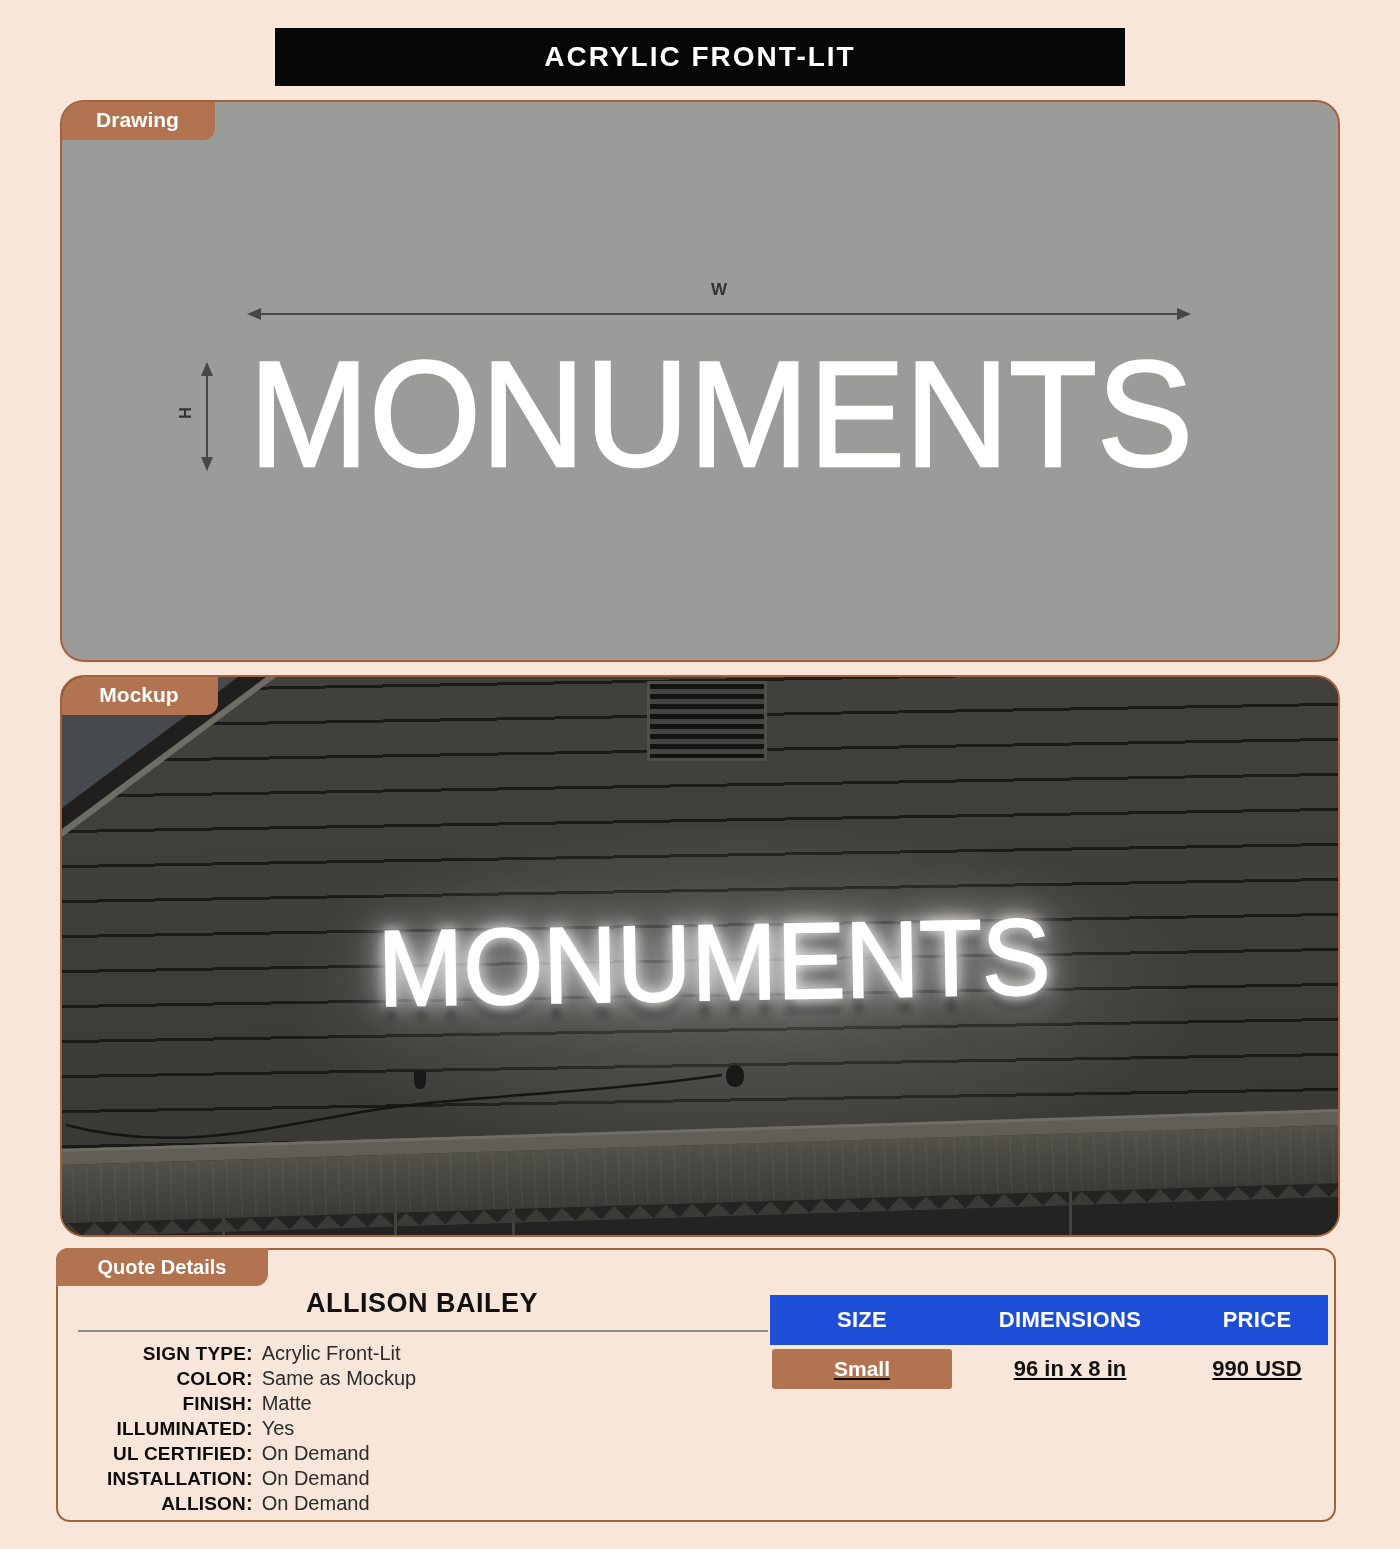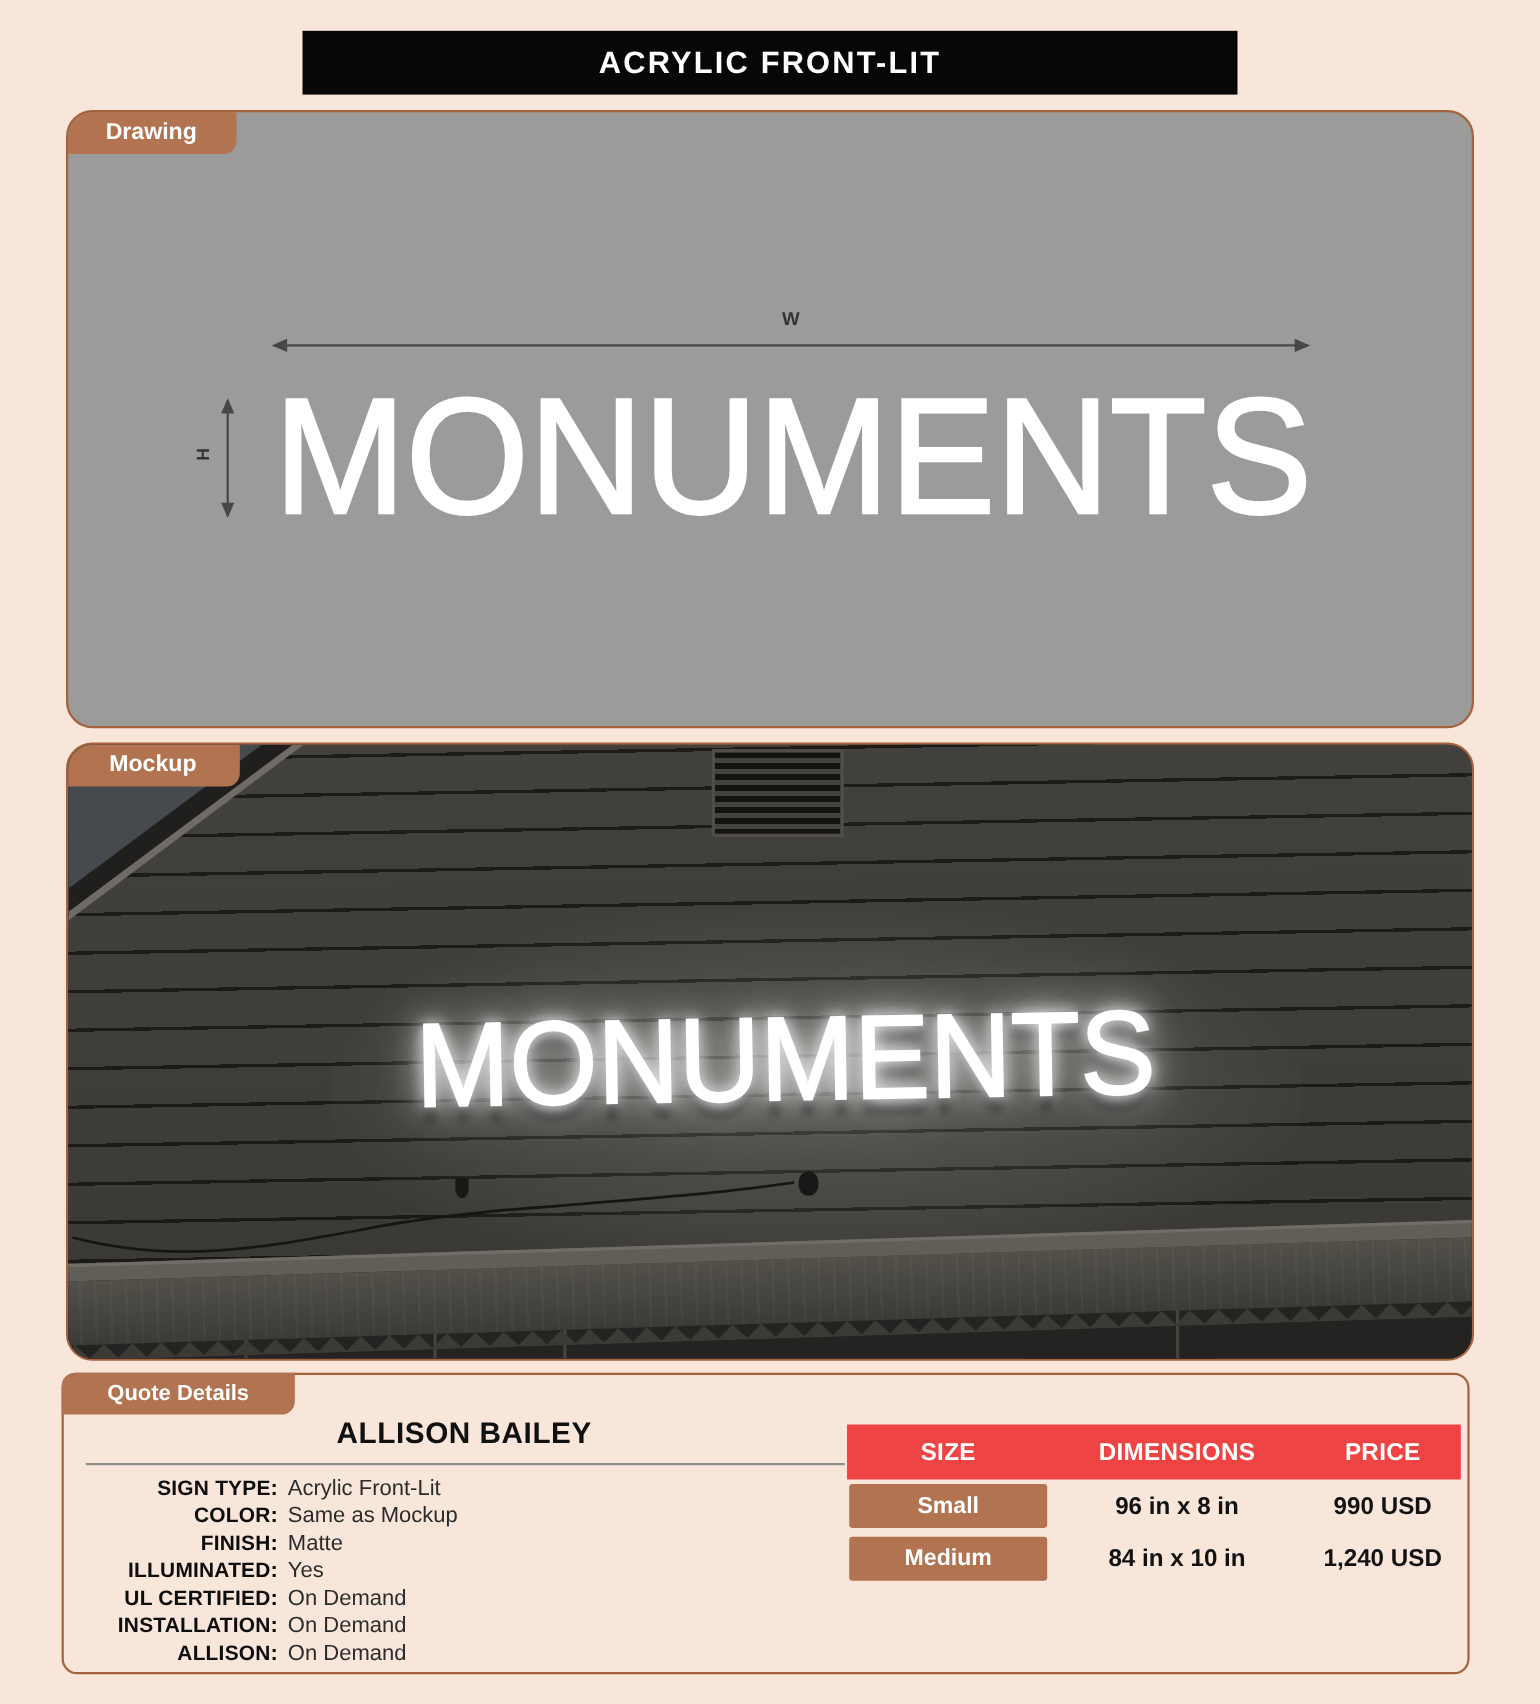--- a/index.html
+++ b/index.html
@@ -93,23 +93,23 @@
   .customer { position:absolute; left:20px; top:38px; width:688px; text-align:center;
     font-size:27px; font-weight:700; letter-spacing:.5px; color:#111; }
   .divider { position:absolute; left:20px; top:80px; width:690px; height:2px; background:#8f8f8f; }
   .details { position:absolute; left:16px; top:92px; width:660px; }
   .detail-row { display:flex; align-items:baseline; height:25px; }
   .detail-row .lbl { width:172px; font-size:19px; font-weight:700; color:#0d0d0d; letter-spacing:.2px;text-align:right; }
   .detail-row .sep { font-size:20px; font-weight:700; color:#0d0d0d; margin-right:9px; }
   .detail-row .val { font-size:20px; font-weight:400; color:#2b2b2b; }
 
   .pricing { position:absolute; left:712px; top:45px; width:558px; }
-  .p-head { display:flex; height:50px; background:#ef4444; align-items:center; }
+  .p-head { display:flex; height:50px; background:#1d4ed8; align-items:center; }
   .p-head span { color:#fff; font-size:22px; font-weight:700; text-align:center; letter-spacing:.3px; }
-  .p-row { display:flex; height:48px; align-items:center; }
+  .p-row { display:flex; height:48px; align-items:center;text-decoration:underline; }
   .c-size { width:184px; display:flex; align-items:center; justify-content:center; }
   .c-dim  { width:232px; text-align:center; }
   .c-price{ width:142px; text-align:center; }
   .size-btn { width:180px; height:40px; background:#b17350; border:none; border-radius:3px;
     color:#fff; font-family:"Liberation Sans", sans-serif; font-size:21px; font-weight:700; cursor:pointer; }
   .p-row .c-dim, .p-row .c-price { font-size:22px; font-weight:700; color:#121212; }
 </style>
 </head>
 <body>
 
@@ -210,23 +210,16 @@
         <span class="c-dim">DIMENSIONS</span>
         <span class="c-price">PRICE</span>
       </div>
       <div class="p-row">
         <span class="c-size">
           <button class="size-btn">Small</button>
         </span>
         <span class="c-dim">96 in x 8 in</span>
         <span class="c-price">990 USD</span>
       </div>
-      <div class="p-row">
-        <span class="c-size">
-          <button class="size-btn">Medium</button>
-        </span>
-        <span class="c-dim">84 in x 10 in</span>
-        <span class="c-price">1,240 USD</span>
-      </div>
     </div>
   </section>
 
 </div>
 
 </body></html>

